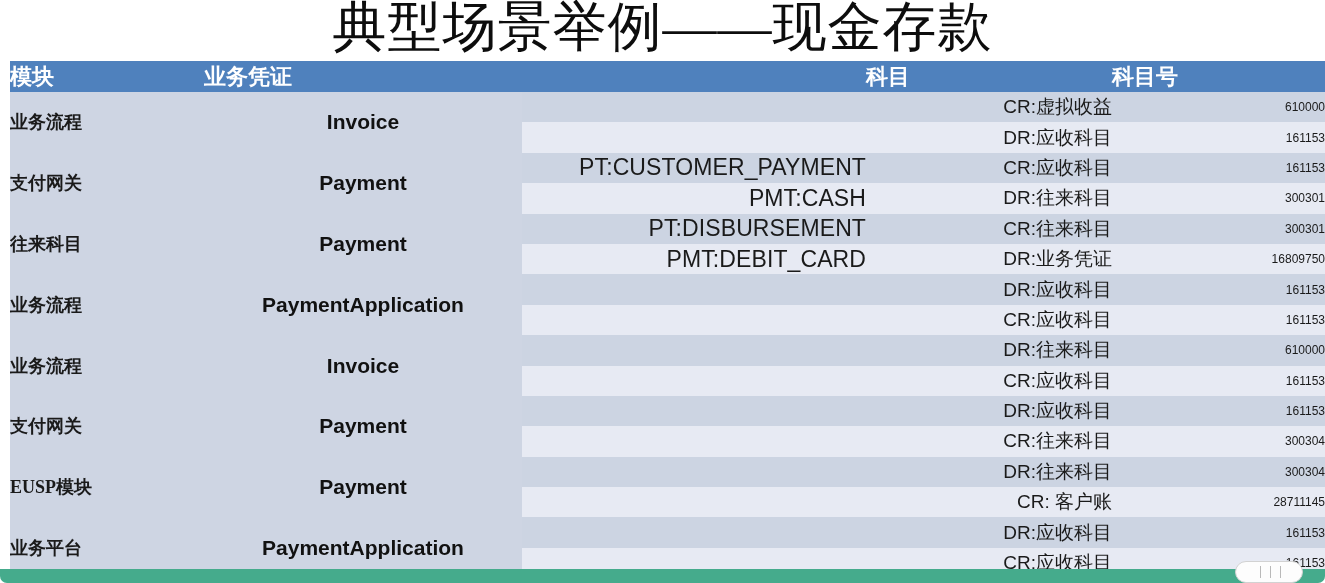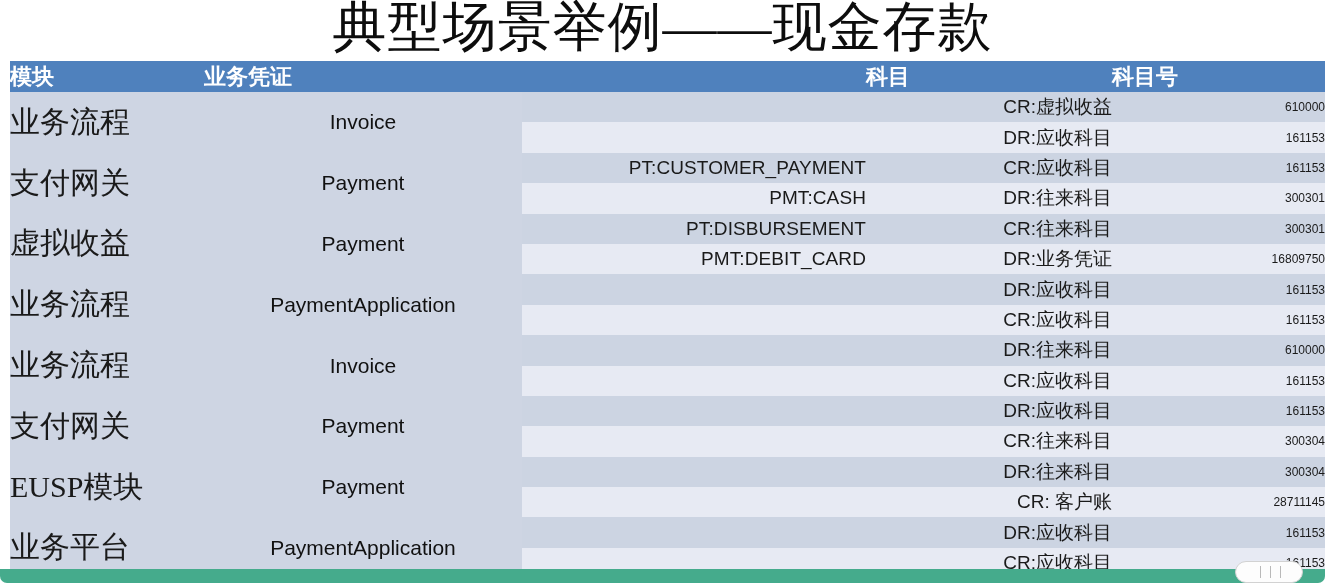--- a/index.html
+++ b/index.html
@@ -83,46 +83,46 @@
     color: #1a1a1a;
     border-right: 3px solid #ffffff;
     white-space: nowrap;
     overflow: hidden;
   }
   tbody td.last { border-right: 0; }
 
   td.col-module {
     background: #ced5e3;
     font-family: "Liberation Serif", "DejaVu Serif", serif;
-    font-size: 30px;
-    font-weight: 400;
+    font-size: 18px;
+    font-weight: 700;
     text-align: left;
     padding-left: 10px;
     color: #1a1a1a;
     border-bottom: 3px solid #ffffff;
     vertical-align: top;
     padding-top: 6px;
   }
   td.col-voucher {
     background: #ced5e3;
     text-align: center;
     font-size: 21px;
-    font-weight: 400;
+    font-weight: 700;
     color: #111111;
     border-bottom: 3px solid #ffffff;
     vertical-align: top;
     padding-top: 7px;
   }
   td.col-type, td.col-account, td.col-code {
     font-weight: 400;
     text-align: right;
   }
   td.col-type {
     padding-left: 10px;
-    font-size: 19px;
+    font-size: 23px;
     letter-spacing: 0.1px;
   }
   td.col-account {
     padding-left: 10px;
     font-size: 19px;
   }
   td.col-code {
     padding-left: 10px;
     font-size: 12px;
   }
@@ -207,21 +207,21 @@
             <td class="col-type">PT:CUSTOMER_PAYMENT</td>
             <td class="col-account">CR:应收科目</td>
             <td class="col-code last">161153</td>
           </tr>
           <tr class="shade-light">
             <td class="col-type">PMT:CASH</td>
             <td class="col-account">DR:往来科目</td>
             <td class="col-code last">300301</td>
           </tr>
           <tr class="shade-dark">
-            <td class="col-module" rowspan="2">虚拟收益</td>
+            <td class="col-module" rowspan="2">往来科目</td>
             <td class="col-voucher" rowspan="2">Payment</td>
             <td class="col-type">PT:DISBURSEMENT</td>
             <td class="col-account">CR:往来科目</td>
             <td class="col-code last">300301</td>
           </tr>
           <tr class="shade-light">
             <td class="col-type">PMT:DEBIT_CARD</td>
             <td class="col-account">DR:业务凭证</td>
             <td class="col-code last">16809750</td>
           </tr>

